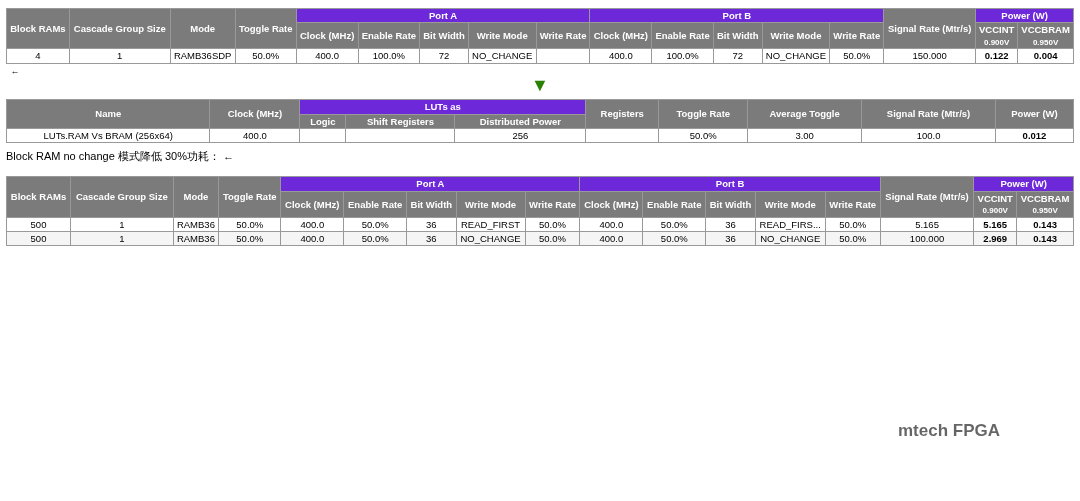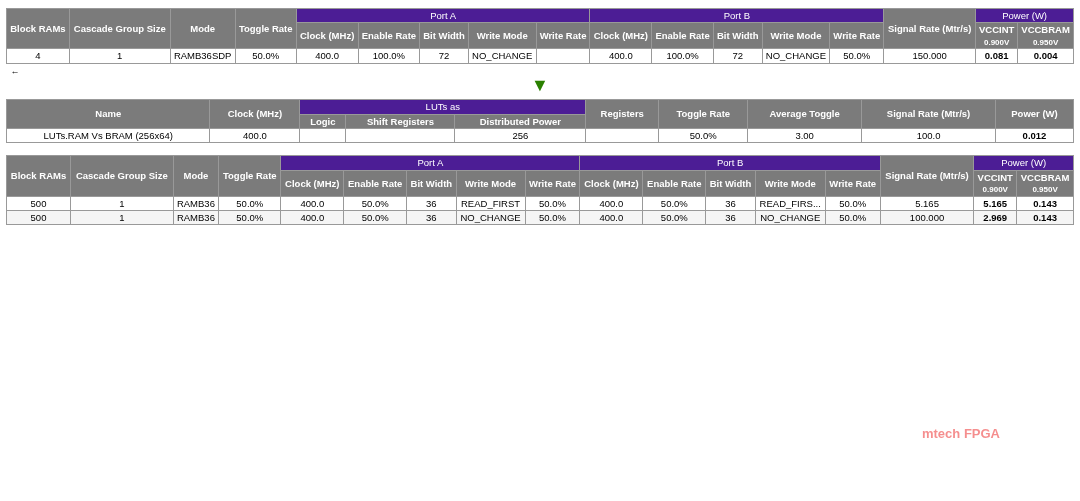--- a/index.html
+++ b/index.html
@@ -32,23 +32,23 @@
       vertical-align: middle;
     }
 
     th {
       background-color: #7b7b7b;
       color: #fff;
       font-weight: bold;
     }
 
     .span-header {
-      background-color: #4c1d95;
+      background-color: #6d28d9;
       color: #fff;
-      font-weight: normal;
+      font-weight: bold;
     }
 
     tr.data-row td {
       background-color: #fff;
     }
 
     tr.data-row:nth-child(even) td {
       background-color: #f5f5f5;
     }
 
@@ -77,23 +77,23 @@
 
     .table-container {
       overflow: hidden;
     }
 
     .watermark {
       position: absolute;
       bottom: 60px;
       right: 80px;
       opacity: 0.6;
-      font-size: 13px;
-      font-weight: bold;
-      color: #ef4444;
+      font-size: 17px;
+      font-weight: bold;
+      color: #000000;
       pointer-events: none;
     }
   </style>
 </head>
 <body>
 
 <div class="page-wrapper">
 
   <div class="table-container section-gap">
     <table>
@@ -139,21 +139,21 @@
           <td>100.0%</td>
           <td>72</td>
           <td>NO_CHANGE</td>
           <td></td>
           <td>400.0</td>
           <td>100.0%</td>
           <td>72</td>
           <td>NO_CHANGE</td>
           <td>50.0%</td>
           <td>150.000</td>
-          <td><span class="bold-val">0.081</span></td>
+          <td><span class="bold-val">0.122</span></td>
           <td><span class="bold-val">0.004</span></td>
         </tr>
         <tr>
           <td colspan="17" style="border:none; text-align:left; padding:1px 4px; background:#fff;">
             <span style="font-size:9px; color:#000;">←</span>
             <span class="arrow-down">▼</span>
           </td>
         </tr>
       </tbody>
     </table>
@@ -188,20 +188,23 @@
           <td></td>
           <td>50.0%</td>
           <td>3.00</td>
           <td>100.0</td>
           <td><span class="bold-val">0.012</span></td>
         </tr>
       </tbody>
     </table>
   </div>
 
+  <div class="note-text">
+    <span>Block RAM no change 模式降低 30%功耗：</span> ←
+  </div>
 
   <div class="table-container section-gap" style="margin-top:12px;">
     <table>
       <thead>
         <tr>
           <th rowspan="3">Block RAMs</th>
           <th rowspan="3">Cascade Group Size</th>
           <th rowspan="3">Mode</th>
           <th rowspan="3">Toggle Rate</th>
           <th colspan="5" class="span-header">Port A</th>

